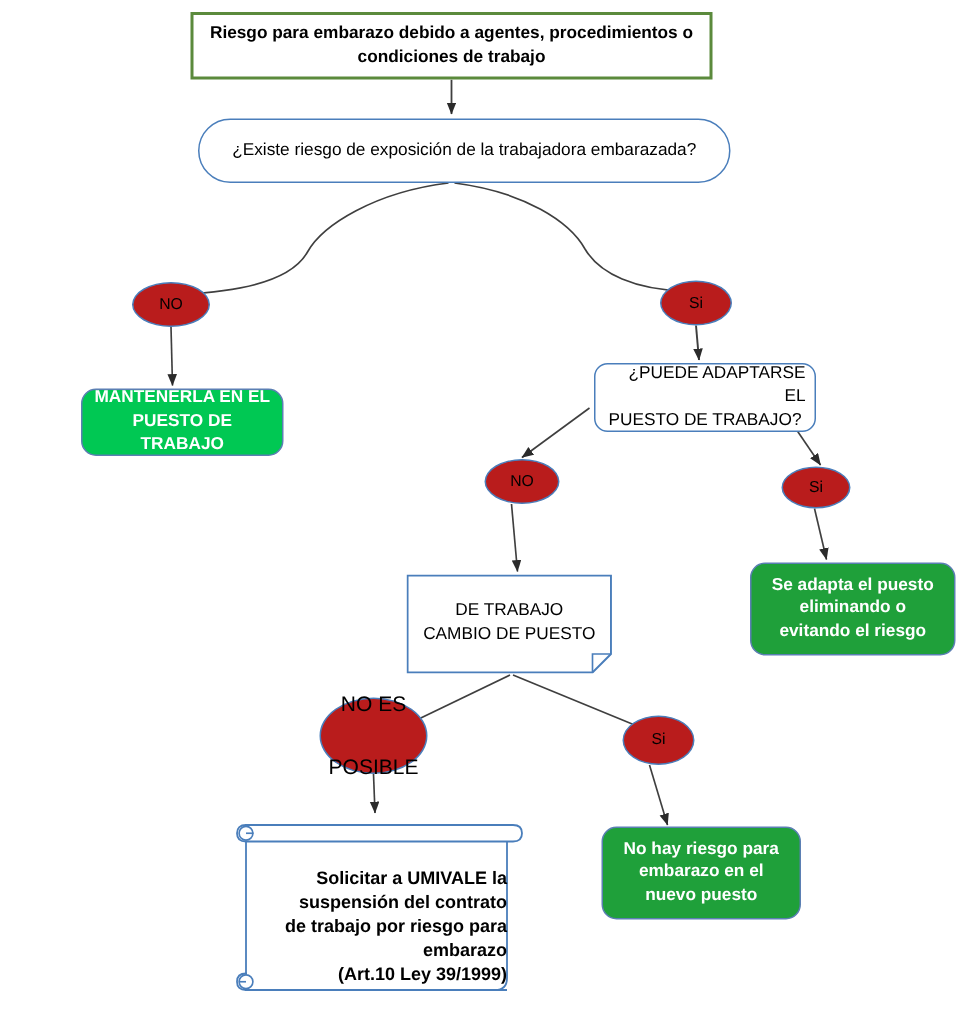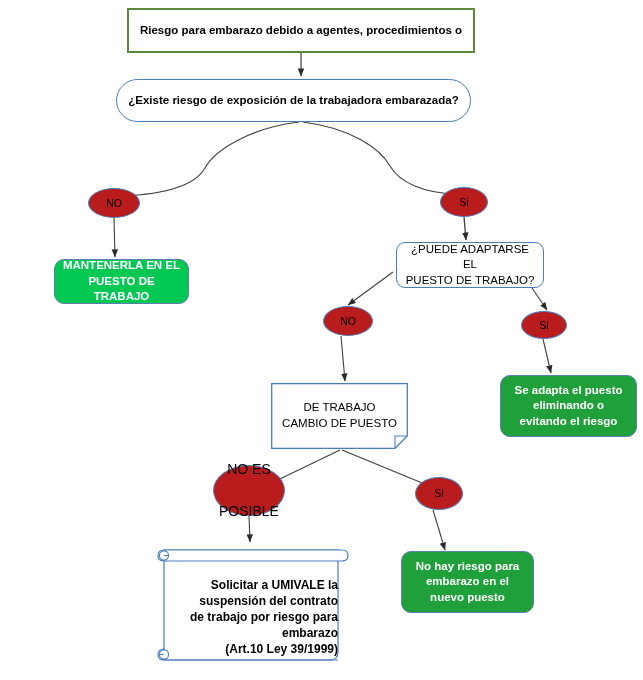--- a/index.html
+++ b/index.html
@@ -44,20 +44,21 @@
   }
 
   
   .box-round {
     border: 1.4px solid #4a7ebb;
     background: #ffffff;
     color: #000000;
     font-size: 11.5px;
     border-radius: 9px;
     padding: 3px 6px;
+    text-align: right;
   }
 
   
   .stadium {
     border: 1.4px solid #4a7ebb;
     background: #ffffff;
     color: #000000;
     font-size: 11.5px;
     border-radius: 999px;
     padding: 2px 10px;
@@ -152,23 +153,24 @@
 
     <line x1="342" y1="450" x2="432" y2="487" stroke="#3f3f3f" stroke-width="1.1" marker-end="url(#arrow)"></line>
 
     <line x1="249" y1="516" x2="250" y2="542" stroke="#3f3f3f" stroke-width="1.1" marker-end="url(#arrow)"></line>
 
     <line x1="433" y1="510" x2="445" y2="550" stroke="#3f3f3f" stroke-width="1.1" marker-end="url(#arrow)"></line>
   </svg>
 
   <div class="node box-top" style="left:127px; top:8px; width:348px; height:45px; flex-direction:column;">
     <span>Riesgo para embarazo debido a agentes, procedimientos o</span>
-  </div>
-
-  <div class="node stadium" style="left:116px; top:79px; width:355px; height:43px;font-weight:bold;">
+    <span>condiciones de trabajo</span>
+  </div>
+
+  <div class="node stadium" style="left:132px; top:79px; width:355px; height:43px;">
     <span>¿Existe riesgo de exposición de la trabajadora embarazada?</span>
   </div>
 
   <div class="node ellipse" style="left:88px; top:188px; width:52px; height:30px;">
     <span>NO</span>
   </div>
 
   <div class="node ellipse" style="left:440px; top:187px; width:48px; height:30px;">
     <span>Si</span>
   </div>

